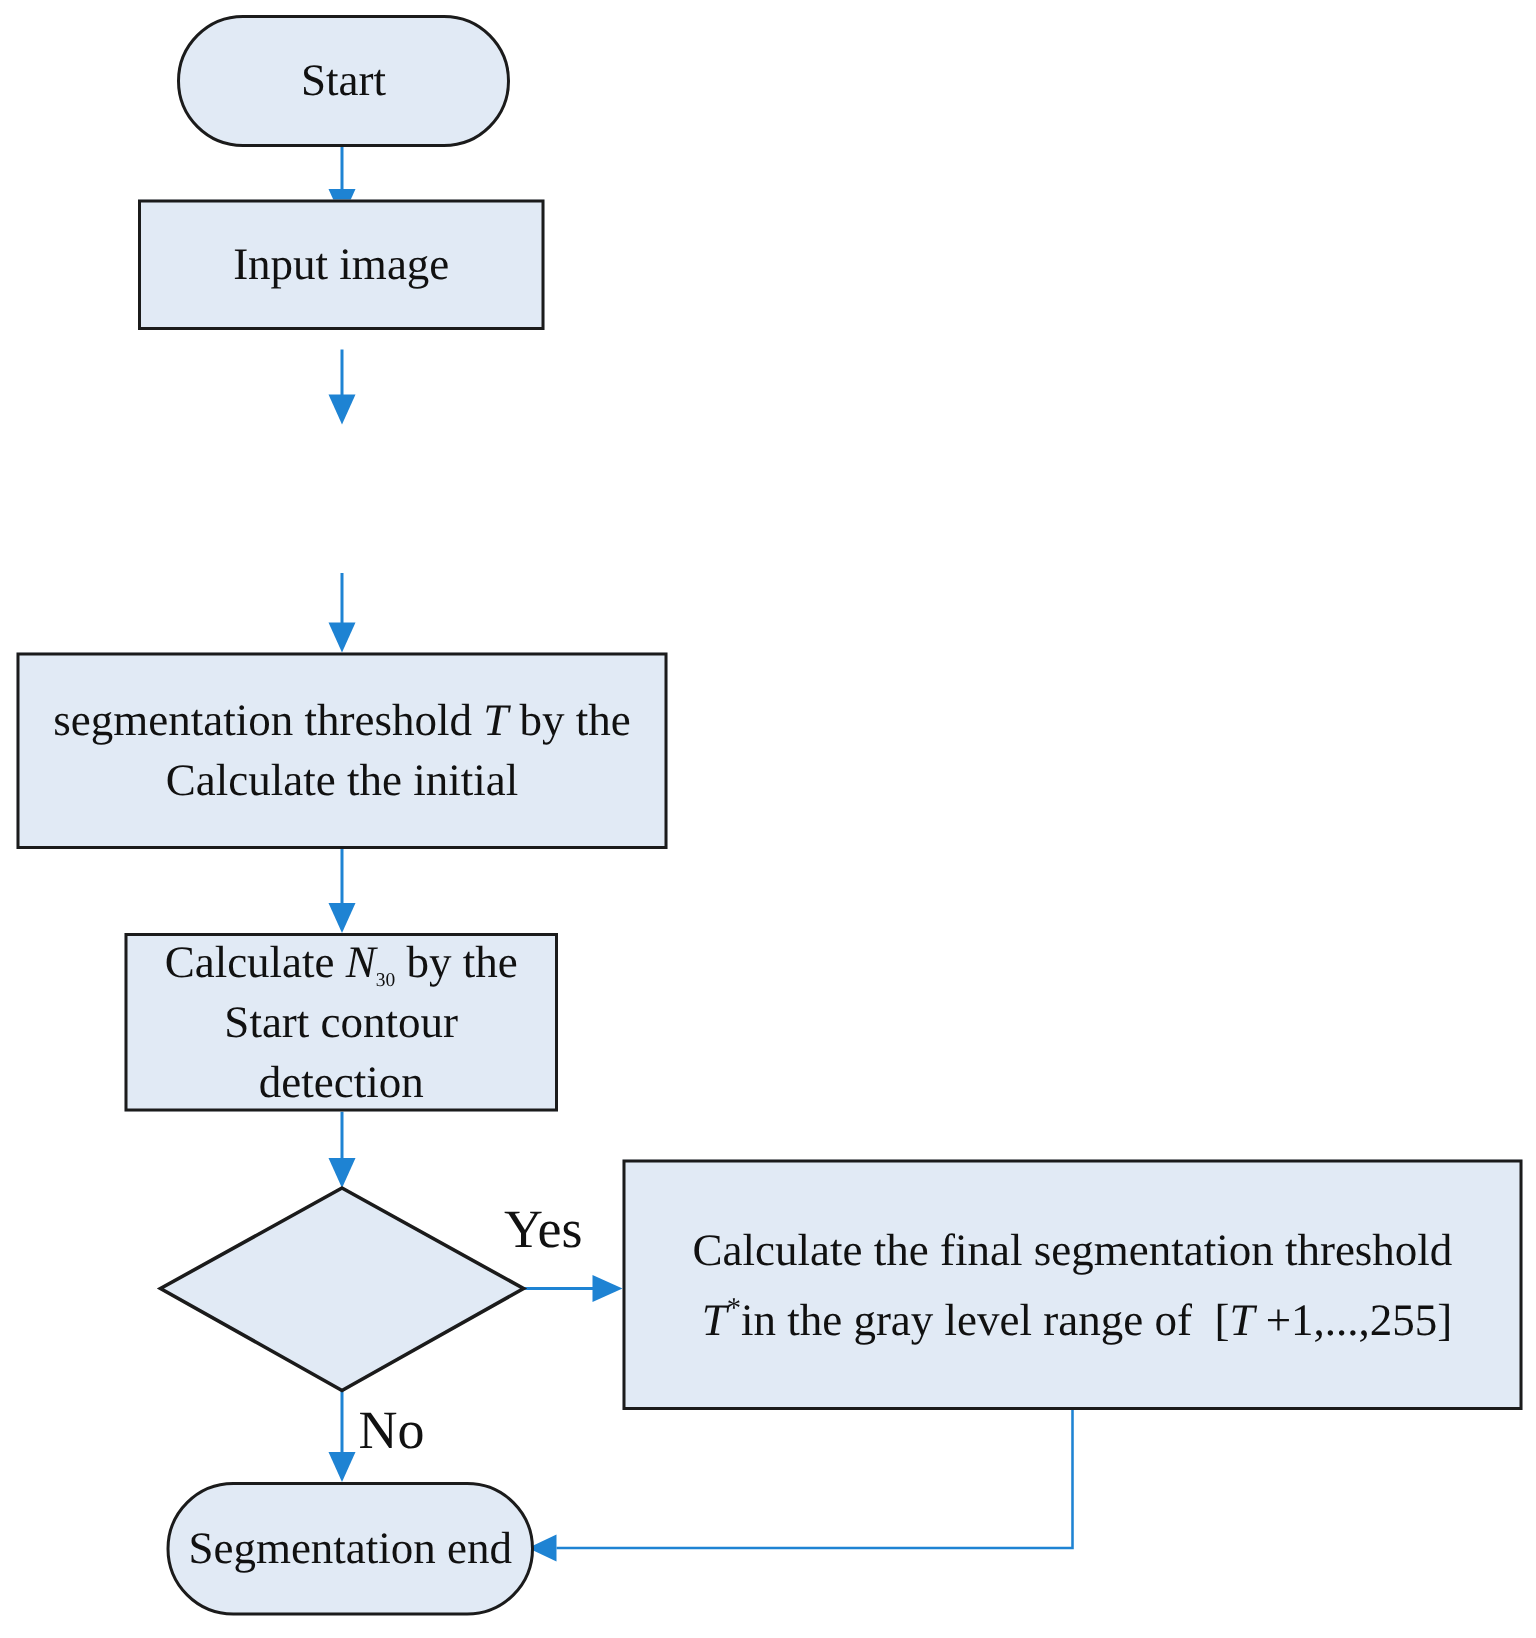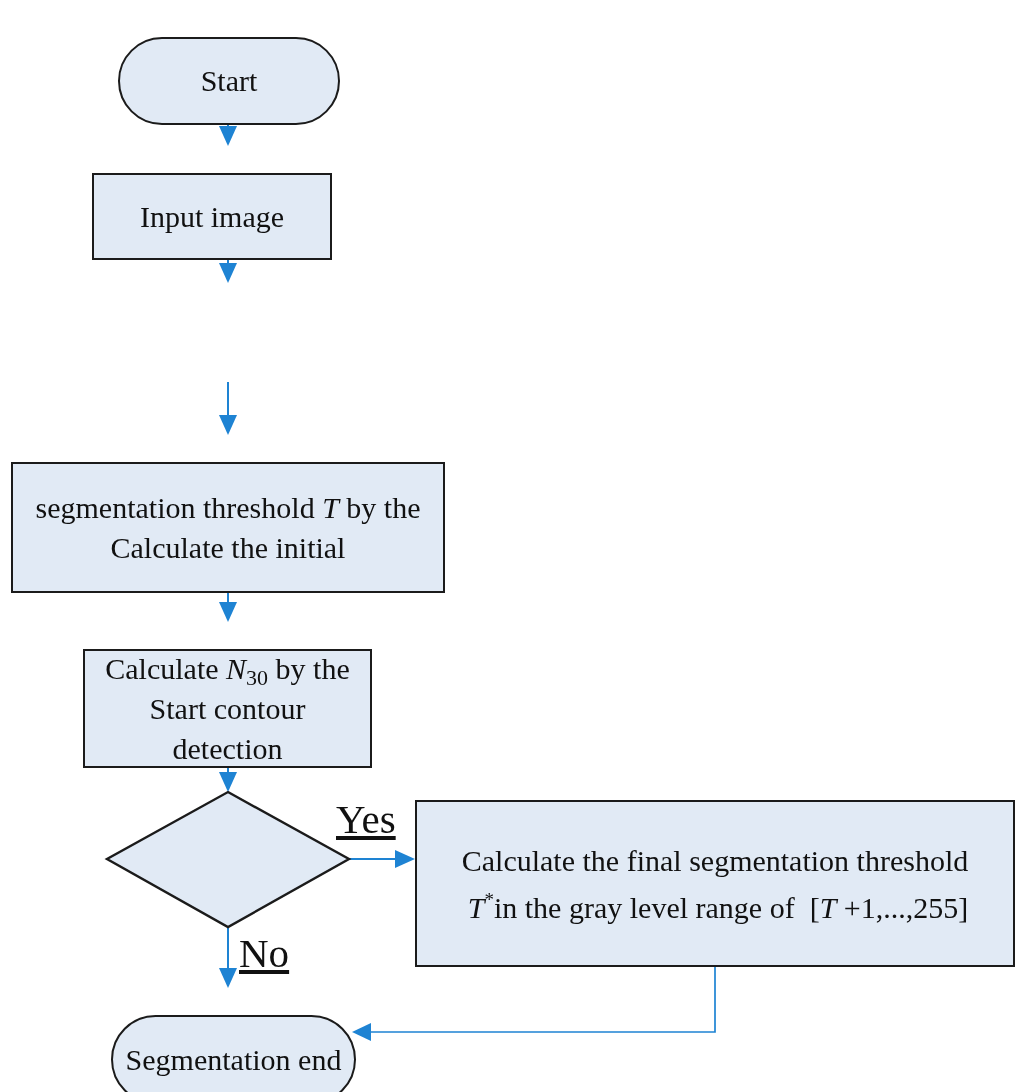--- a/index.html
+++ b/index.html
@@ -16,32 +16,30 @@
     position:absolute;
     box-sizing:border-box;
     background:#e1eaf5;
     border:2.5px solid #1b1b1b;
     display:flex;
     align-items:center;
     justify-content:center;
     text-align:center;
     font-size:30px;
     line-height:40px;
-    margin-top:27px;
   }
   .oval{border-radius:46px;border-width:2px;}
   .plain{background:transparent;border:none;}
   .edge-label{
     position:absolute;
-    font-size:41px;
+    font-size:36px;
     line-height:36px;
-    text-decoration:underline;
   }
   .it{font-style:italic;}
-  .sb{font-size:22px;line-height:0;vertical-align:-6px;}
+  .sb{font-size:13px;line-height:0;vertical-align:-6px;}
   .sp{font-size:19px;line-height:0;vertical-align:12px;}
   .final-node{line-height:47px;text-align:right;}
 </style>
 </head>
 <body>
 
 <div id="canvas">
 
   <svg id="wires" viewBox="0 0 1024 1092" xmlns="http://www.w3.org/2000/svg">
     <g stroke="#1e83d3" stroke-width="2" fill="none">
@@ -64,21 +62,21 @@
       <polygon points="219,968 237,968 228,988"></polygon>
       <polygon points="371,1023 371,1041 352,1032"></polygon>
     </g>
     <polygon points="228,792 349,859 228,927 107,859" fill="#e1eaf5" stroke="#1b1b1b" stroke-width="2.4"></polygon>
   </svg>
 
   <div class="node oval" style="left:118px;top:10px;width:222px;height:88px">
     <span>Start</span>
   </div>
 
-  <div class="node" style="left:92px;top:146px;width:240px;height:87px">
+  <div class="node" style="left:92px;top:133px;width:271px;height:87px">
     <span>Input image</span>
   </div>
 
 
   <div class="node" style="left:11px;top:435px;width:434px;height:131px">
     <div>
       <div><span>segmentation threshold </span><span class="it">T</span><span> by the</span></div>
       <div>Calculate the initial</div>
     </div>
   </div>

